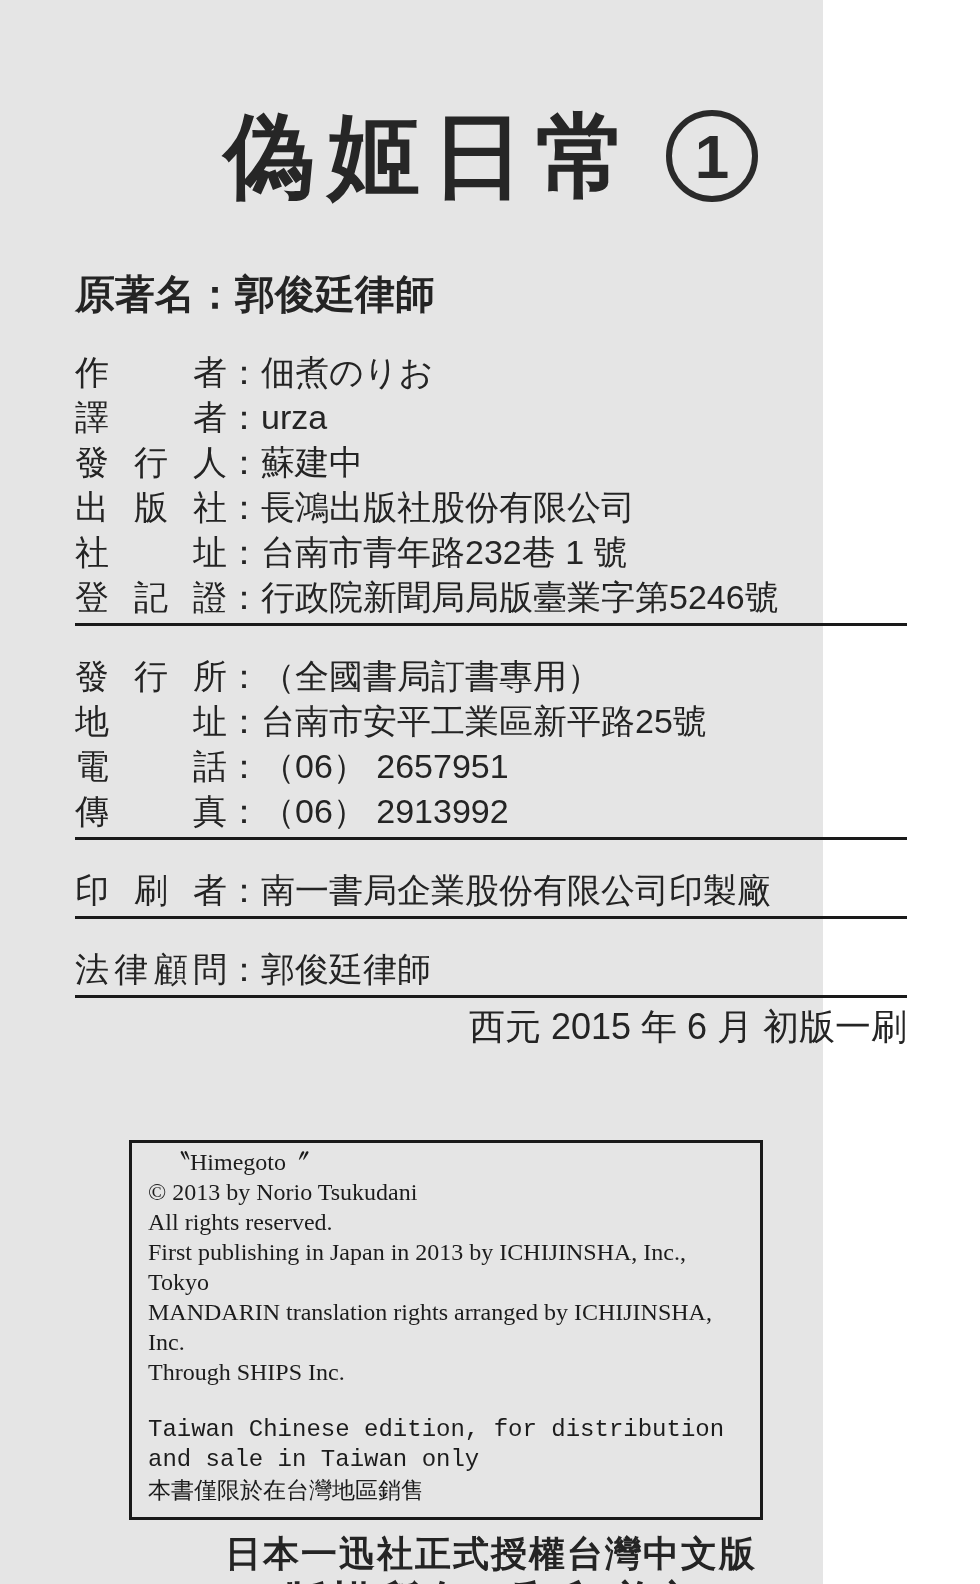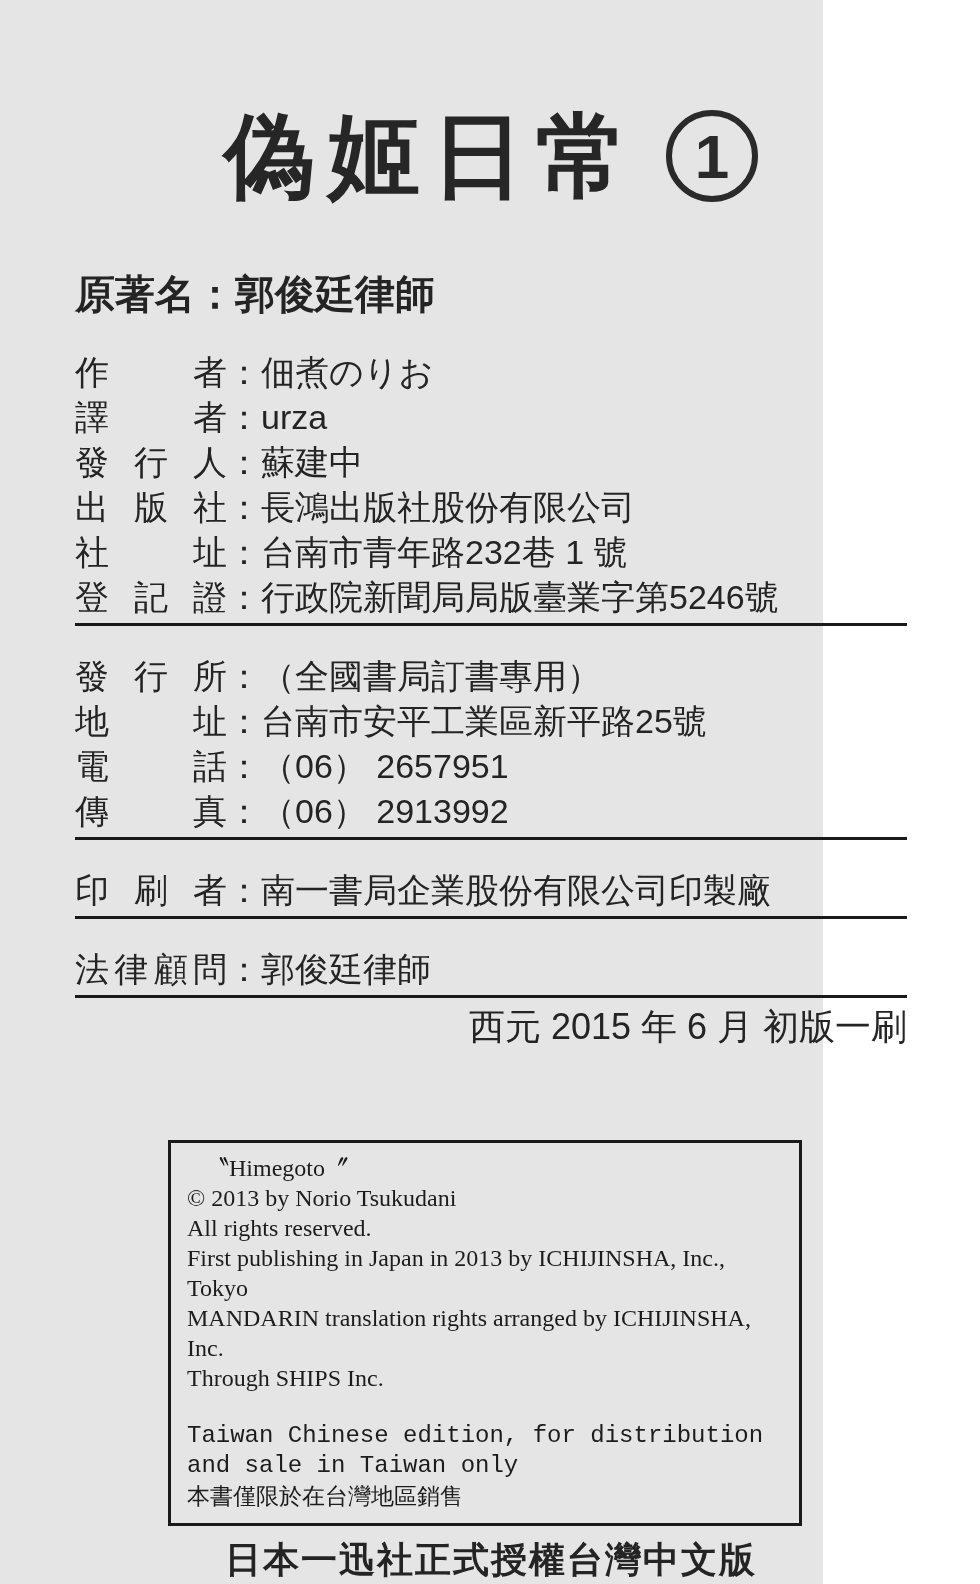--- a/index.html
+++ b/index.html
@@ -58,23 +58,23 @@
   .crow .val { flex: 1; white-space: nowrap; }
 
   
   .date-line {
     font-size: 36px; color: #242424; text-align: right;
     height: 46px; line-height: 46px; margin-top: 6px;
   }
 
   
   .license-box {
-    width: 634px; margin: 90px 0 0 93px;
+    width: 634px; margin: 90px 0 0 54px;
     border: 3px solid #1a1a1a;
-    padding: 10px 16px 12px 16px;
+    padding: 4px 16px 12px 16px;
     font-family: "Liberation Serif", "DejaVu Serif", serif;
     font-size: 24px; color: #1c1c1c;
   }
   .license-box .bl { line-height: 30px; }
   .license-box .bl.first { padding-left: 18px; }
   .license-box .bl.gap-top { margin-top: 28px; font-family: Liberation Mono, monospace; }
   .license-box .bl.cjk { font-family: "Liberation Sans", "DejaVu Sans", sans-serif; font-size: 23px; }
 
   
   .auth-line {

